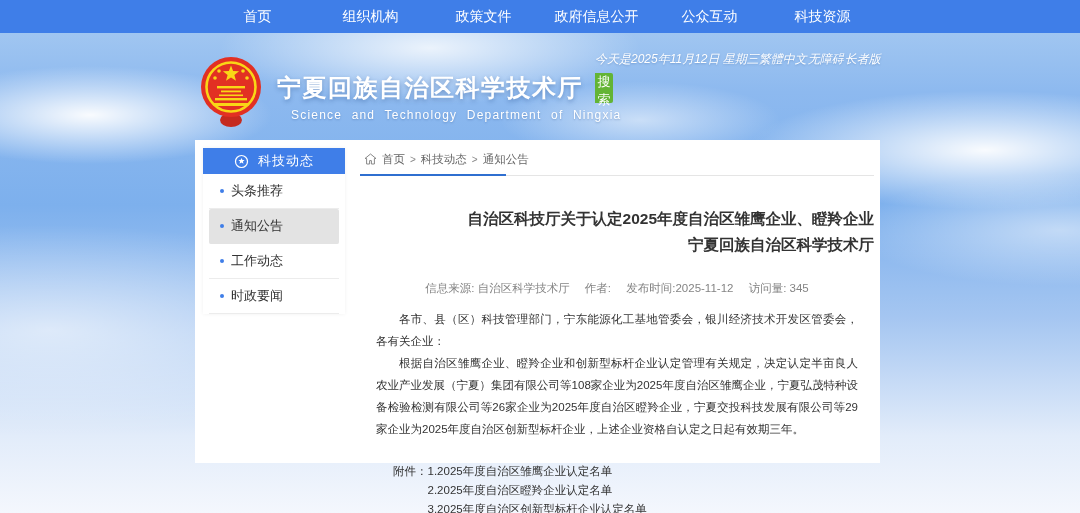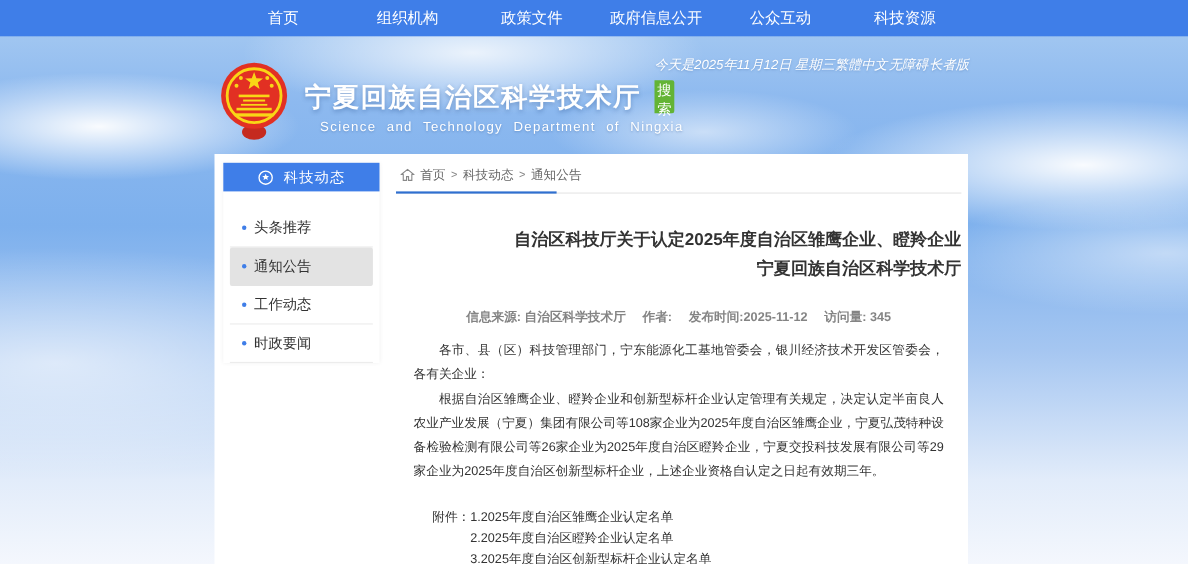--- a/index.html
+++ b/index.html
@@ -32,40 +32,40 @@
   .topinfo .links{ margin-left:auto; display:flex; gap:1px; }
   .topinfo a{ color:#fff; text-decoration:none; white-space:nowrap; cursor:pointer; }
   .searchbar{ position:absolute; left:595px; top:73px; width:260px; height:30px; display:flex; }
   .search-box{ flex:1; background:#fff; border:none; display:flex; align-items:center; border-radius:2px 0 0 2px; }
   .search-box .mag{ margin:0 7px 0 11px; display:flex; }
   .search-box input{ border:none; outline:none; flex:1; font-size:12px; color:#333; font-family:inherit; height:26px; }
   .search-box input::placeholder{ color:#999; }
   .search-btn{ width:18px; height:30px; background:#63B435; color:#fff; border:none; font-size:13px; cursor:pointer;
     font-family:Liberation Sans, sans-serif; border-radius:0 2px 2px 0; }
   
-  .wrapper{ position:absolute; left:195px; top:140px; width:685px; height:373px; background:#fff; }
+  .wrapper{ position:absolute; left:195px; top:140px; width:685px; height:323px; background:#fff; }
   
   .sidebar{ position:absolute; left:8px; top:8px; width:142px; background:#fff; box-shadow:0 0 4px rgba(0,0,0,.06); }
   .sidebar-header{ height:26px; background:#3F7EE8; color:#fff; font-size:13px; display:flex; align-items:center;
     justify-content:center; gap:9px; letter-spacing:1px; }
-  .side-list{ list-style:none; padding:16px 6px 0 6px; }
+  .side-list{ list-style:none; padding:0 6px 0 6px; }
   .side-item{ height:35px; display:flex; align-items:center; padding-left:11px; font-size:13px; color:#333;
     border-bottom:1px solid #ececec; cursor:pointer; }
   .side-item .dot{ width:4px; height:4px; border-radius:50%; background:#3F7EE8; margin-right:7px; flex:0 0 auto; }
   .side-item.active{ background:#E3E3E3; border-radius:2px; border-bottom-color:#E3E3E3; }
   
   .main{ position:absolute; left:165px; top:10px; width:514px; }
   .breadcrumb{ display:flex; align-items:center; gap:5px; font-size:11.5px; color:#666; padding-left:4px; height:18px; }
   .breadcrumb a{ color:#666; text-decoration:none; cursor:pointer; }
   .breadcrumb .sep{ color:#888; font-size:10px; }
   .rule{ position:relative; margin-top:6px; border-bottom:1px solid #e5e5e5; height:2px; }
   .rule-blue{ position:absolute; left:0; top:0; width:146px; height:2px; background:#2F6FD0; }
   .art-title{ margin-top:30px; text-align:right; font-size:15.5px; font-weight:bold; color:#333; line-height:26px; }
   .meta{ margin-top:23px; text-align:center; font-size:11.5px; color:#848484; }
-  .meta span{ margin:0 6px;font-weight:bold; }
+  .meta span{ margin:0 6px; }
   .body{ margin:12px 16px 0 16px; font-size:11.5px; color:#333; line-height:22px; text-align:justify; }
   .body p{ text-indent:2em; }
   .attachments{ margin:22px 0 0 33px; display:flex; font-size:11.5px; color:#333; line-height:19px; }
   .att-label{ flex:0 0 auto; }
   .att-list{ display:flex; flex-direction:column; }
   .att-list a{ color:#333; text-decoration:none; cursor:pointer; }
 </style>
 </head>
 <body>
 

